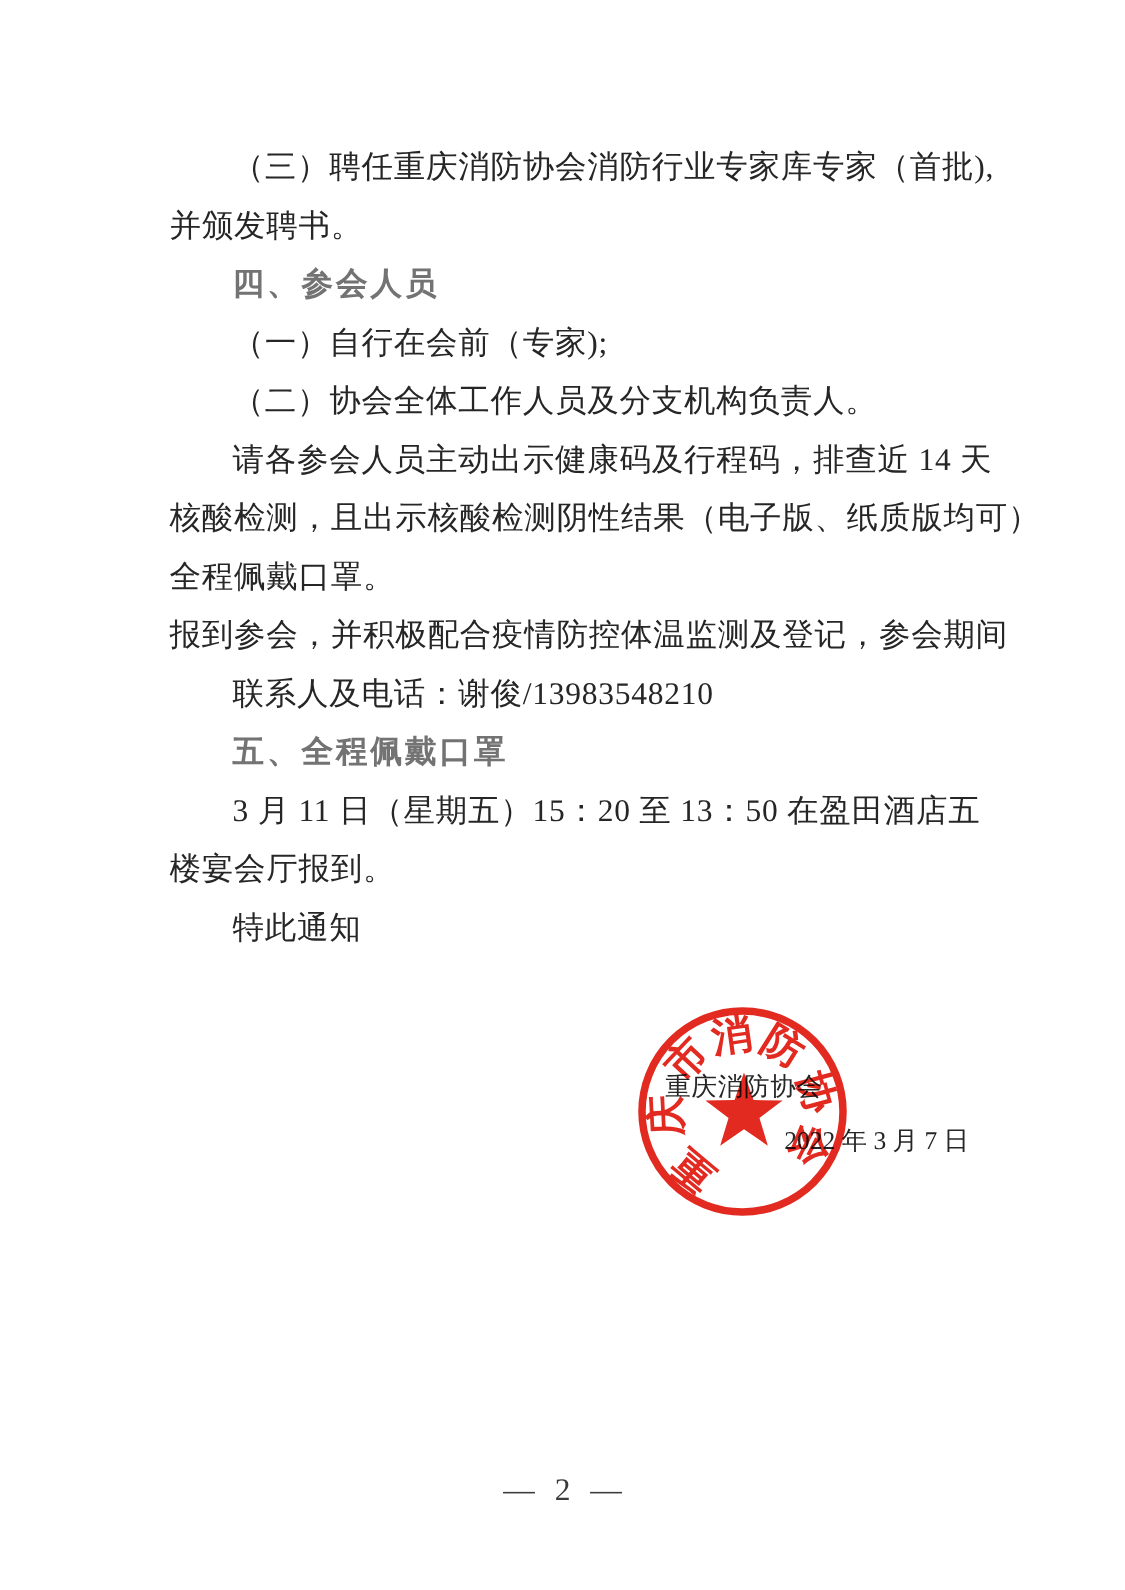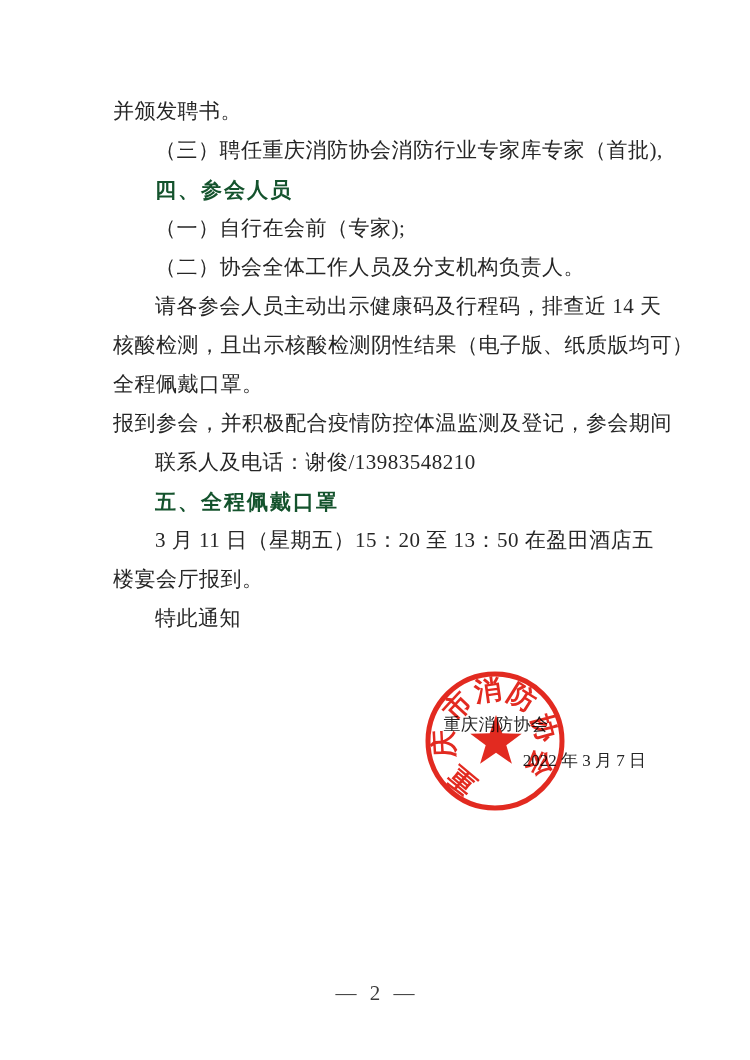--- a/index.html
+++ b/index.html
@@ -31,21 +31,21 @@
     line-height: 39px;
     font-size: 21px;
     letter-spacing: 0.5px;
     white-space: nowrap;
   }
   .indent { text-indent: 42px; }
   .heading {
     font-family: "Liberation Sans", sans-serif;
     font-weight: bold;
     letter-spacing: 2px;
-    color: #14532d;
+    color: #737373;
   }
   .signature {
     position: absolute;
     left: 346px;
     width: 300px;
     text-align: center;
     font-size: 17px;
     white-space: nowrap;
   }
   .sig-org  { top: 712px; height: 26px; line-height: 26px; letter-spacing: 0.5px; }
@@ -76,22 +76,22 @@
     word-spacing: 8px;
     color: #3c3c3c;
   }
 </style>
 </head>
 <body>
 
 <div class="doc-page">
 
   <div class="doc-body">
+    <div class="line indent">（三）聘任重庆消防协会消防行业专家库专家（首批),</div>
     <div class="line">并颁发聘书。</div>
-    <div class="line indent">（三）聘任重庆消防协会消防行业专家库专家（首批),</div>
     <div class="line heading indent">四、参会人员</div>
     <div class="line indent">（一）自行在会前（专家);</div>
     <div class="line indent">（二）协会全体工作人员及分支机构负责人。</div>
     <div class="line indent">请各参会人员主动出示健康码及行程码，排查近 14 天</div>
     <div class="line">核酸检测，且出示核酸检测阴性结果（电子版、纸质版均可）</div>
     <div class="line">全程佩戴口罩。</div>
     <div class="line">报到参会，并积极配合疫情防控体温监测及登记，参会期间</div>
     <div class="line indent">联系人及电话：谢俊/13983548210</div>
     <div class="line heading indent">五、全程佩戴口罩</div>
     <div class="line indent">3 月 11 日（星期五）15：20 至 13：50 在盈田酒店五</div>

